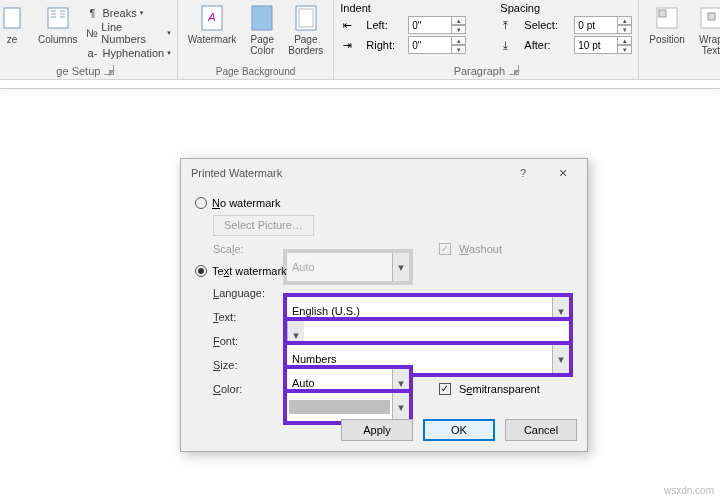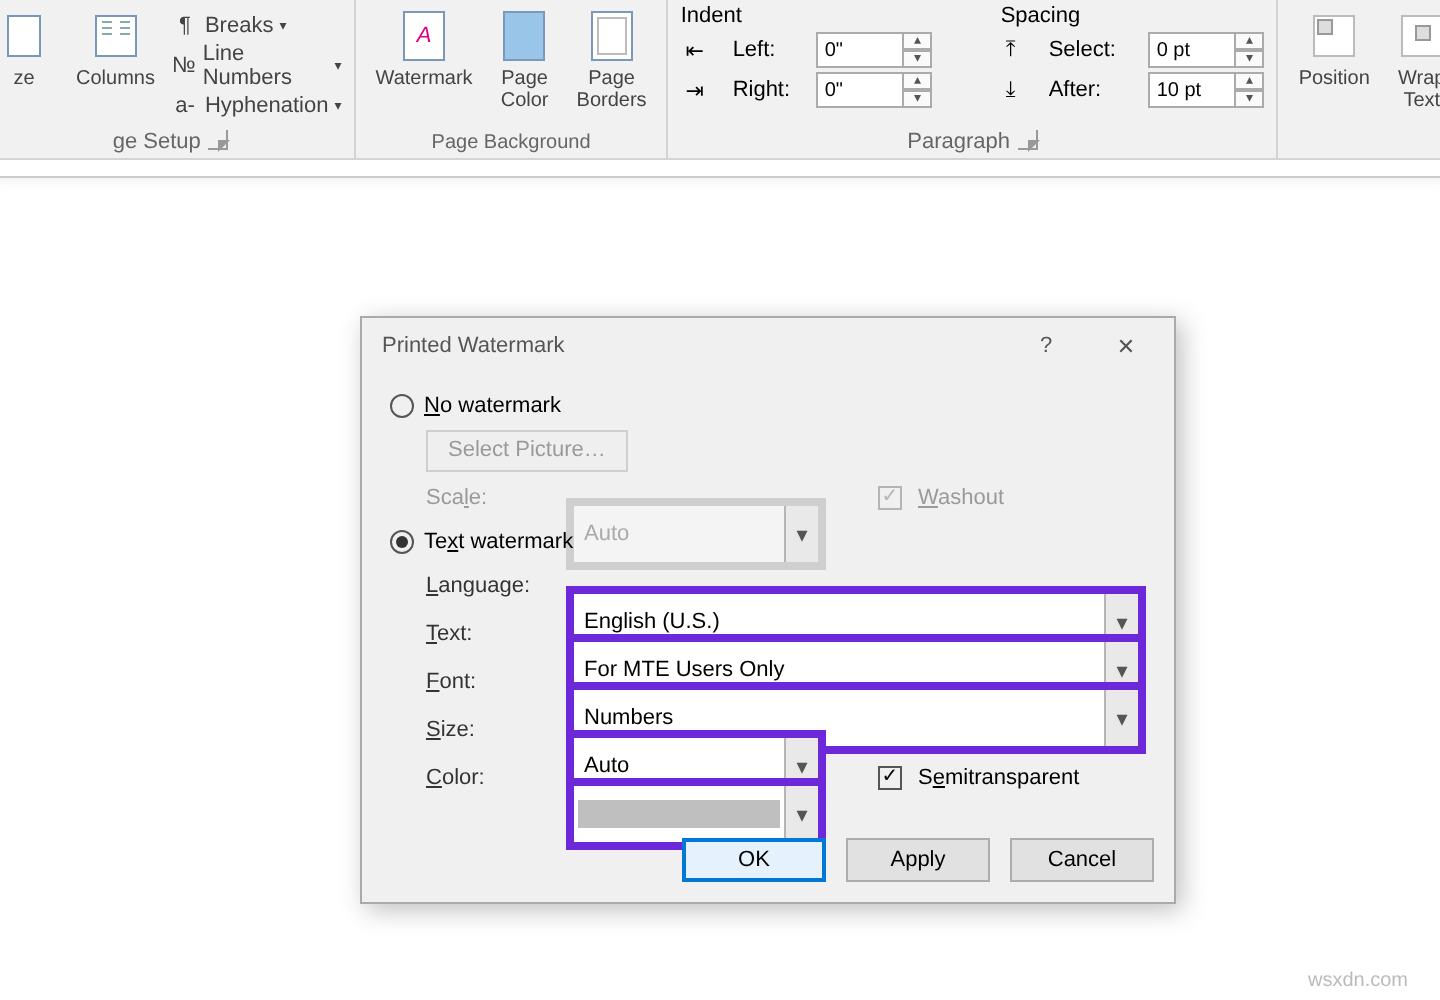--- a/index.html
+++ b/index.html
@@ -45,21 +45,21 @@
   .chk { width:12px; height:12px; border:1px solid #555; display:inline-flex; align-items:center; justify-content:center; font-size:10px; line-height:1; }
   .chk.dis { border-color:#b5b5b5; color:#b5b5b5;}
   .swatch { flex:1; height:14px; background:#bfbfbf; margin:2px;}
   .btnrow { display:flex; justify-content:flex-end; gap:10px; padding:8px 10px 10px 0;}
   .dbtn { width:72px; height:22px; border:1px solid #adadad; background:#e1e1e1; display:flex; align-items:center; justify-content:center;}
   .dbtn.primary { border:2px solid #0078d7; background:#e5f1fb;}
   .under { text-decoration: underline; text-decoration-color: currentColor; }
   .corner { width:10px;height:10px; border:1px solid #999; border-top:none; border-left:none; position:relative; top:-1px;}
   .corner::after{content:"";position:absolute;right:-2px;bottom:-2px;width:0;height:0;border:3px solid transparent;border-top-color:#999;border-left-color:#999;}
   svg { display:block; }
-  .watermark-footer { position:absolute; right:16px; bottom:4px; color:#bbb; font-size:10px;}
+  .watermark-footer { position:absolute; right:6px; bottom:4px; color:#bbb; font-size:10px;}
 </style>
 </head>
 <body>
 
 <div class="ribbon">
 
   <div class="group" style="padding-left:0;">
     <div class="group-body">
       <div class="vbtn" style="margin-left:-6px;">
         <div class="ic">
@@ -263,21 +263,20 @@
       <div class="row">
         <span class="lblcol"><span class="under">L</span>anguage:</span>
         <div class="combo" style="flex:1;">
           <span class="cv">English (U.S.)</span>
             <span class="cd">▾</span>
         </div>
       </div>
       <div class="row">
         <span class="lblcol"><span class="under">T</span>ext:</span>
         <div class="combo" style="flex:1;">
-          <span class="cv">For MTE Users Only</span>
             <span class="cd">▾</span>
         </div>
       </div>
       <div class="row">
         <span class="lblcol"><span class="under">F</span>ont:</span>
         <div class="combo" style="flex:1;">
           <span class="cv">Numbers</span>
             <span class="cd">▾</span>
         </div>
       </div>
@@ -294,19 +293,19 @@
           <div class="swatch"></div>
             <span class="cd">▾</span>
         </div>
         <span style="width:10px;"></span>
         <span class="chk">✓</span>
         <span>S<span class="under">e</span>mitransparent</span>
       </div>
     </div>
   </div>
   <div class="btnrow">
+    <div class="dbtn">Apply</div>
     <div class="dbtn primary">OK</div>
-    <div class="dbtn">Apply</div>
     <div class="dbtn">Cancel</div>
   </div>
 </div>
 
 <div class="watermark-footer">wsxdn.com</div>
 
 </body></html>

